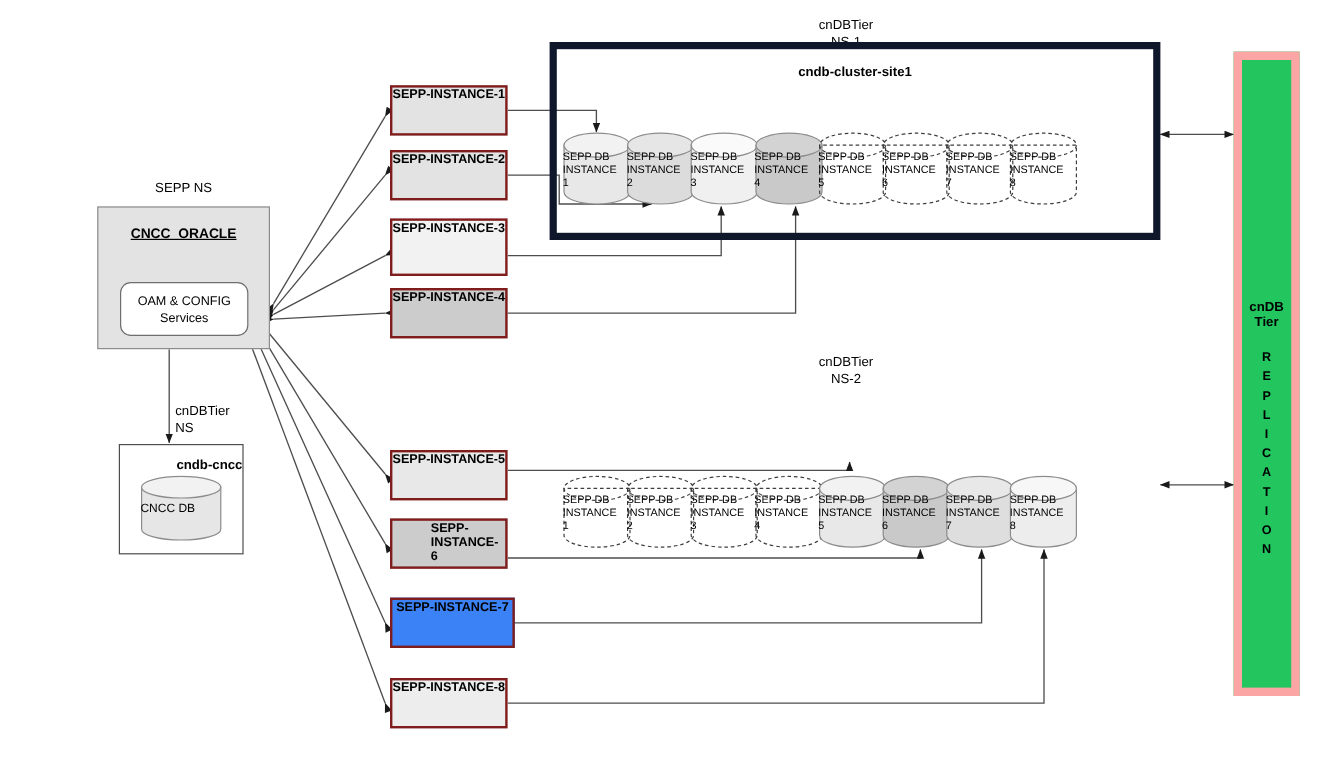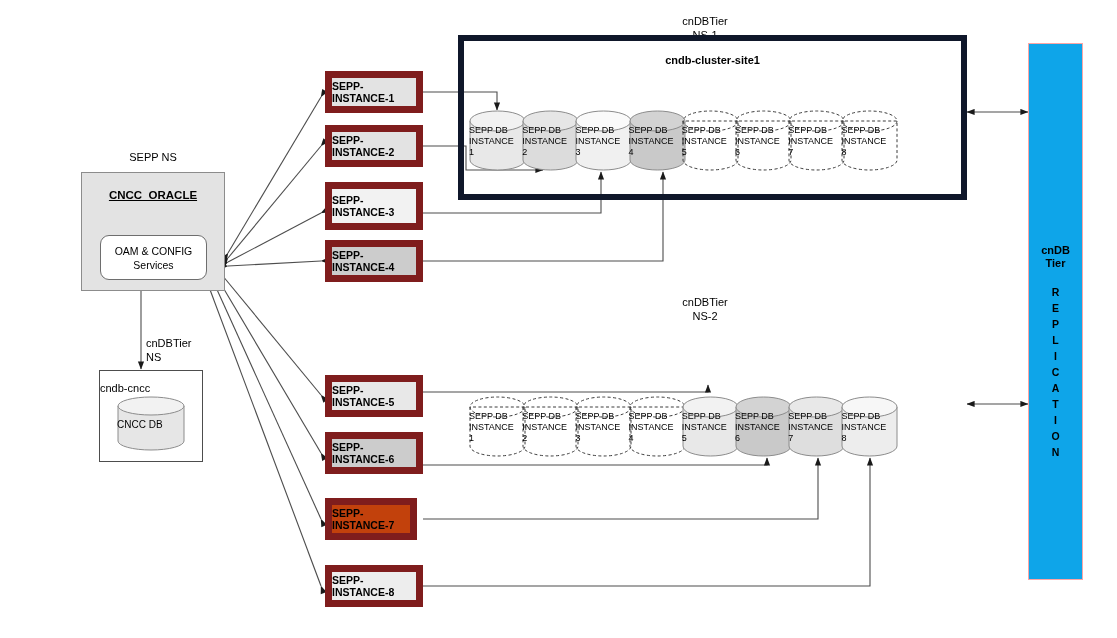--- a/index.html
+++ b/index.html
@@ -70,33 +70,32 @@
   .cncc-db-box {
     position: absolute;
     background: #ffffff;
     border: 1px solid #4d4d4d;
     box-sizing: border-box;
   }
   .cncc-db-title {
     position: absolute;
     left: 0; right: 0;
     top: 11px;
-    text-align: left;
+    text-align: right;
     font-size: 11px;
-    font-weight: normal;
+    font-weight: bold;
     color: #000;
   }
 
   
   .sepp {
     position: absolute;
     box-sizing: border-box;
-    border: 7px solid #7f1d1d;
+    border: 2px solid #7f1d1d;
     display: flex;
-    align-items: center;
     justify-content: center;
     font-size: 10.5px;
     font-weight: bold;
     color: #000;
   }
 
   
   .cluster {
     position: absolute;
     background: transparent;
@@ -132,22 +131,22 @@
     font-size: 9px;
     line-height: 11px;
     color: #000;
     white-space: pre-line;
     pointer-events: none;
   }
 
   
   .repl {
     position: absolute;
-    background: #0ea5e9;
-    border: 1px solid #fca5a5;
+    background: #22c55e;
+    border: 7px solid #fca5a5;
     box-sizing: border-box;
   }
   .repl-title {
     position: absolute;
     left: 0; right: 0;
     text-align: center;
     font-size: 11px;
     font-weight: bold;
     line-height: 13px;
     color: #000;
@@ -245,24 +244,24 @@
   </div>
   <div class="sepp" style="left: 325px; top: 182px; width: 98px; height: 48px; background: rgb(242, 242, 242);">
     <span>SEPP-INSTANCE-3</span>
   </div>
   <div class="sepp" style="left: 325px; top: 240px; width: 98px; height: 42px; background: rgb(204, 204, 204);">
     <span>SEPP-INSTANCE-4</span>
   </div>
   <div class="sepp" style="left: 325px; top: 375px; width: 98px; height: 42px; background: rgb(232, 232, 232);">
     <span>SEPP-INSTANCE-5</span>
   </div>
-  <div class="sepp" style="left: 325px; top: 432px; width: 98px; height: 42px; background: rgb(204, 204, 204);">
+  <div class="sepp" style="left: 325px; top: 432px; width: 98px; height: 42px; background: rgb(204, 204, 204); padding-left: 32px;">
     <span>SEPP-INSTANCE-6</span>
   </div>
-  <div class="sepp" style="left: 325px; top: 498px; width: 92px; height: 42px; background: #c2410c;">
+  <div class="sepp" style="left: 325px; top: 498px; width: 104px; height: 42px; background: #3b82f6;">
     <span>SEPP-INSTANCE-7</span>
   </div>
   <div class="sepp" style="left: 325px; top: 565px; width: 98px; height: 42px; background: rgb(237, 237, 237);">
     <span>SEPP-INSTANCE-8</span>
   </div>
 
   <div class="lbl" style="left:640px; top:14px; width:130px;">cnDBTier
 NS-1</div>
   <div class="cluster" style="left:458px; top:35px; width:509px; height:165px;">
     <div class="cluster-title">cndb-cluster-site1</div>

